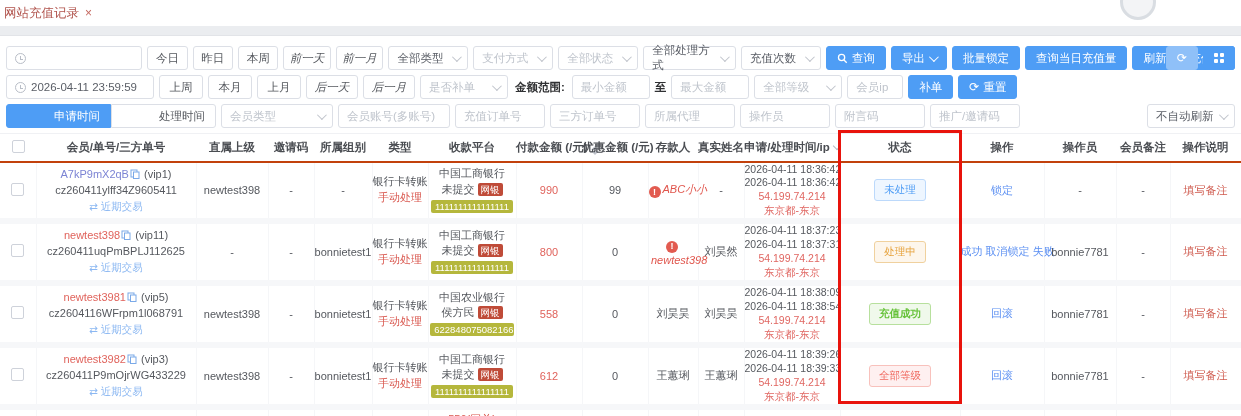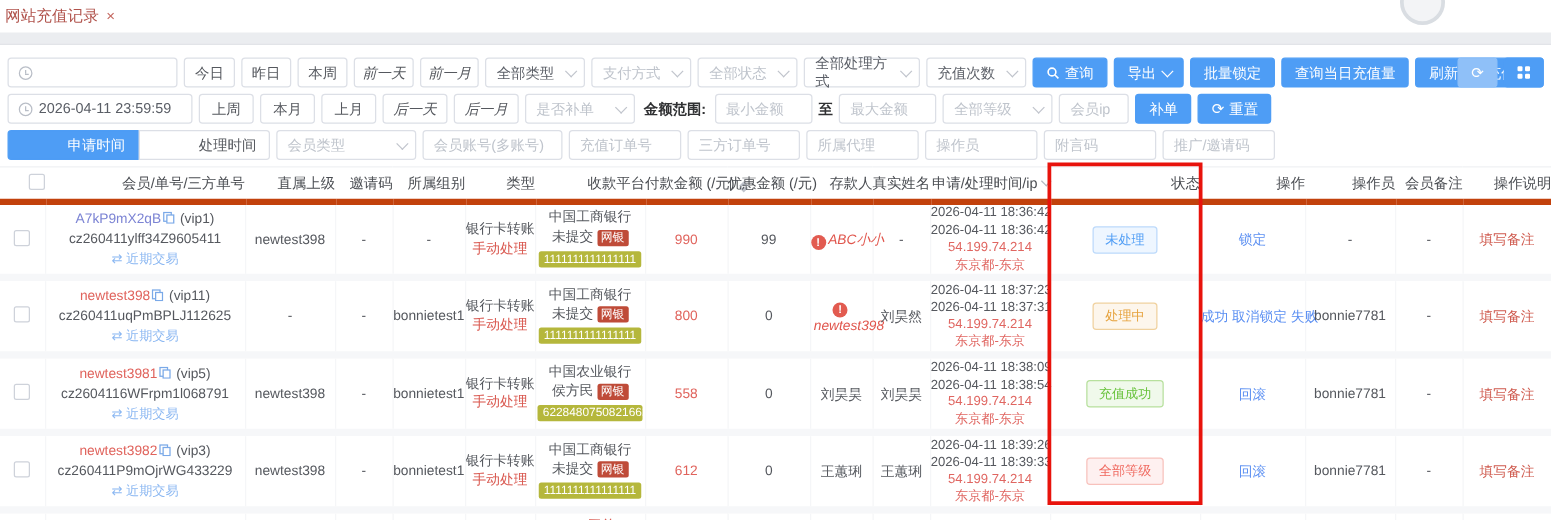--- a/index.html
+++ b/index.html
@@ -46,22 +46,22 @@
   .seg .btn { border-radius:0;padding-left:47px; }
   .seg .btn:first-child { border-radius:3px 0 0 3px; }
   .seg .btn:last-child { border-radius:0 3px 3px 0; }
   .seg .btn.active { background:#4e9df5; border-color:#4e9df5; color:#fff; }
   .spacer { flex:1; }
   .icoch { font-family:"DejaVu Sans",sans-serif; font-size:12px; line-height:1; }
 
   
   .table-wrap { position:relative; margin-top:4px; }
   table { width:1241px; border-collapse:collapse; table-layout:fixed; }
-  thead th { height:28px; font-size:11.5px; color:#4a4d52; font-weight:normal; text-align:right;
-      border-top:1px solid #f0f1f4; border-bottom:5px solid #c2410c; background:#fff; white-space:nowrap; overflow:visible;}
+  thead th { height:28px; font-size:11.5px; color:#4a4d52; font-weight:bold; text-align:center;
+      border-top:1px solid #f0f1f4; border-bottom:2px solid #c2410c; background:#fff; white-space:nowrap; overflow:visible;}
   tbody td { height:56px; text-align:center; vertical-align:middle; font-size:11px; color:#55585e;
       border-right:1px solid #f5f6f8; background:#fff; white-space:nowrap; }
   tbody tr.gap td { height:6px; background:#f6f7f9; border-right:none; }
   tbody tr.partial td { height:16px; vertical-align:top; padding-top:2px; }
   .cb { display:inline-block; width:13px; height:13px; border:1px solid #ced2da; border-radius:2px; background:#fff; }
   .mline { line-height:1.45; }
   .copyico { display:inline-block; vertical-align:-1px; margin:0 1px; }
   .recent { color:#8cb8f2; font-size:10.5px; cursor:pointer; }
   .redtxt { color:#d9574e; }
   .typel1 { color:#55585e; }
@@ -70,21 +70,21 @@
       border-radius:2px; margin-top:2px; max-width:96%; overflow:hidden; }
   .amt { color:#e0635c; }
   .dep-alert { color:#e0554c; font-style:italic; }
   .bang { display:inline-flex; width:12px; height:12px; border-radius:50%; background:#e25b50; color:#fff;
       font-size:9px; font-weight:bold; align-items:center; justify-content:center; vertical-align:-2px; margin-right:2px; font-style:normal;}
   .tmcell { font-size:10.5px; line-height:1.32; }
   .tm-ip, .tm-rg { color:#e06661; }
   .stbadge { display:inline-block; font-size:10.5px; padding:3px 9px; border-radius:3px; border:1px solid; }
   .st-info    { color:#4f9df5; border-color:#bcd9fb; background:#eef6ff; }
   .st-warning { color:#e6a23c; border-color:#f0d19e; background:#fdf6ec; }
-  .st-success { color:#67c23a; border-color:#b7e09d; background:#f0f9eb; }
+  .st-success { color:#67c23a; border-color:#b7e09d; background:#f0f9eb;font-weight:bold; }
   .st-danger  { color:#f06a60; border-color:#f8c1bc; background:#fef0f0; }
   .alink { color:#5b8ff2; cursor:pointer; }
   .opnote { color:#cf5a4e; cursor:pointer; }
   .sorter { display:inline-flex; flex-direction:column; gap:1px; margin-left:3px; vertical-align:1px;}
   .sorter i { width:0; height:0; border-left:4px solid transparent; border-right:4px solid transparent; }
   .sorter .up { border-bottom:4px solid #c0c4cc; }
   .sorter .dn { border-top:4px solid #c0c4cc; }
   .hcaret { display:inline-block; width:6px; height:6px; border-right:1.3px solid #b4b9c2;
       border-bottom:1.3px solid #b4b9c2; transform:rotate(45deg); margin-left:4px; vertical-align:2px;}
   .redbox { position:absolute; left:838px; top:-3px; width:124px; height:274px;
@@ -206,20 +206,24 @@
           </div><div class="inp muted" style="width:90px">
             <span>所属代理</span>
           </div><div class="inp muted" style="width:90px">
             <span>操作员</span>
           </div><div class="inp muted" style="width:90px">
             <span>附言码</span>
           </div><div class="inp muted" style="width:90px">
             <span>推广/邀请码</span>
           </div></span>
       <div class="spacer"></div>
+      <div class="sel" style="width:88px">
+        <span>不自动刷新</span>
+          <span class="caret"></span>
+      </div>
     </div>
   </div>
 
   <div class="table-wrap">
     <table>
       <colgroup>
         <col style="width:36px">
           <col style="width:160px">
           <col style="width:72px">
           <col style="width:46px">

